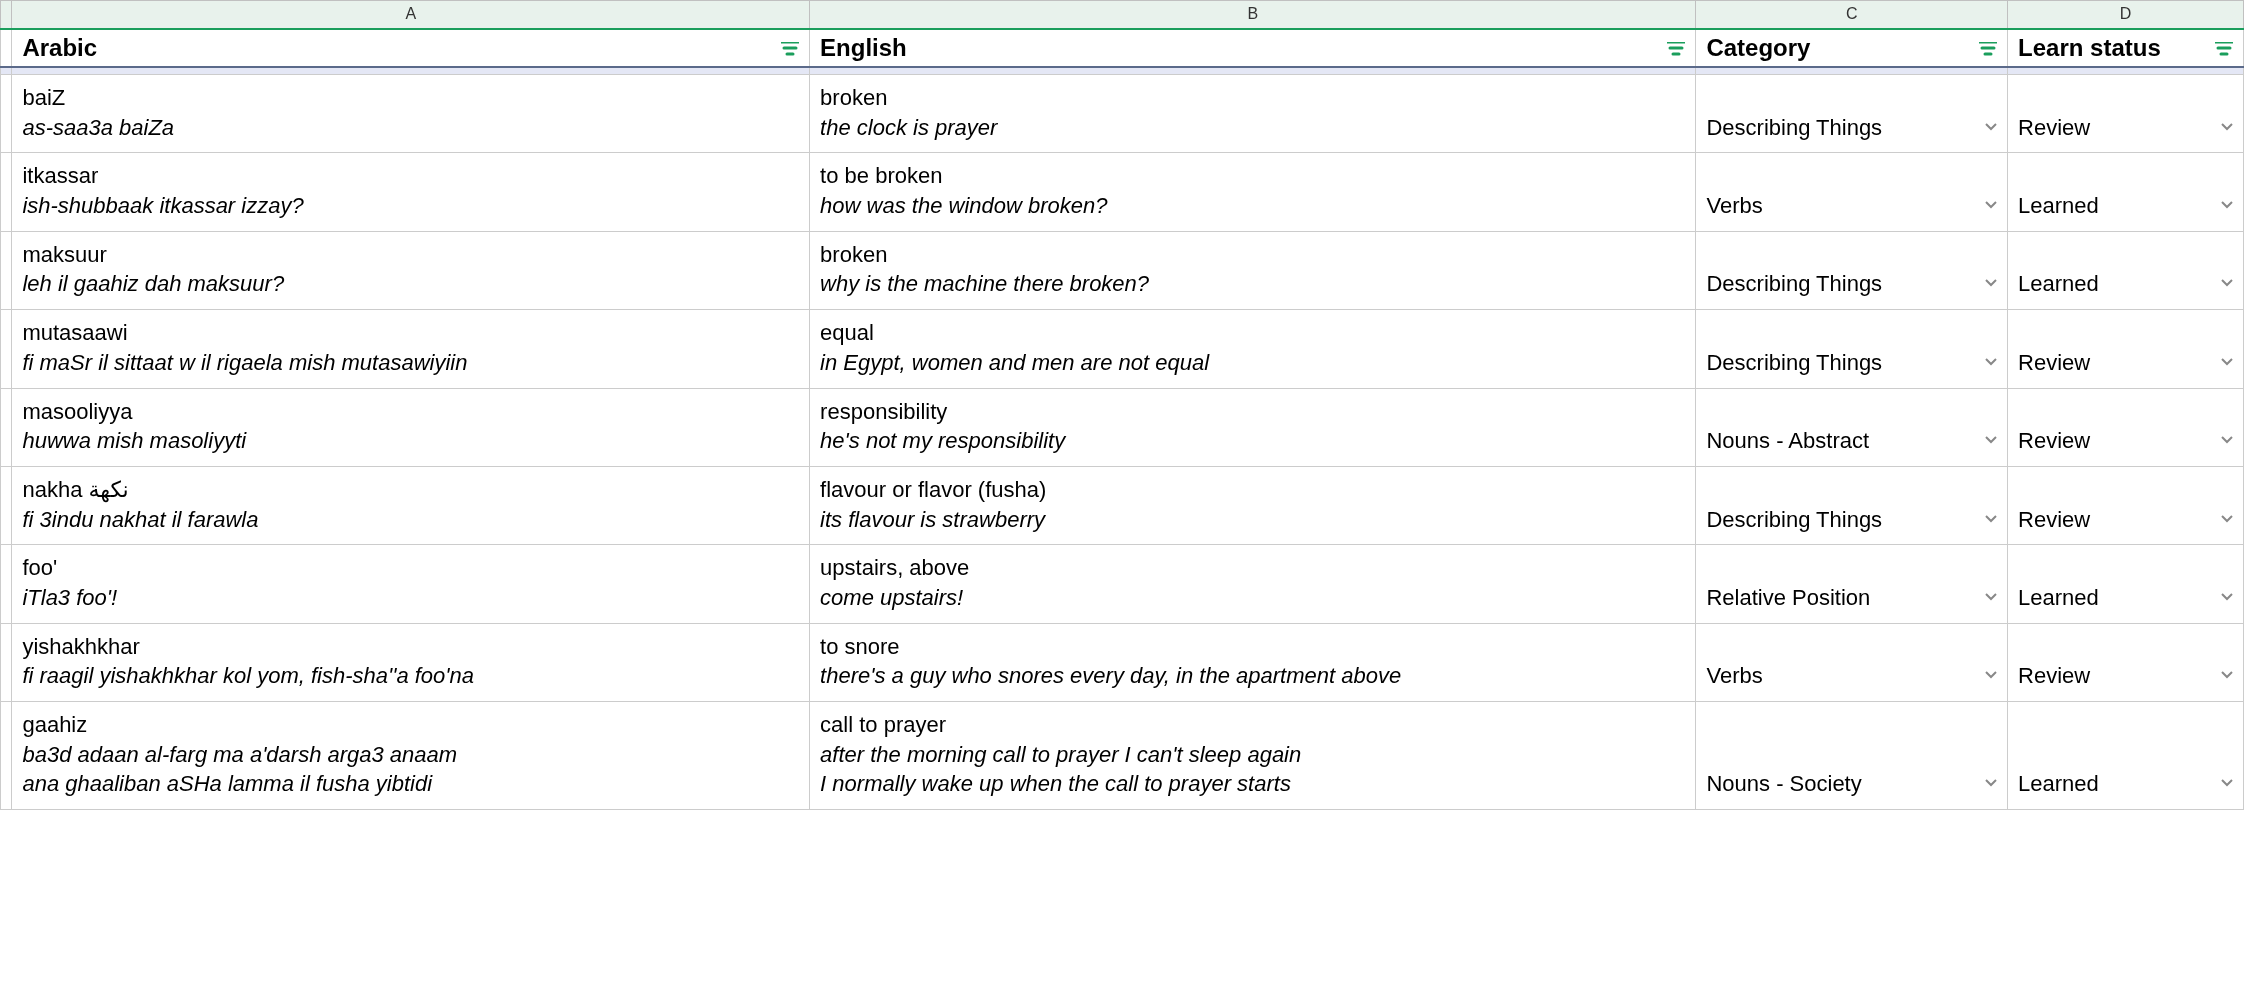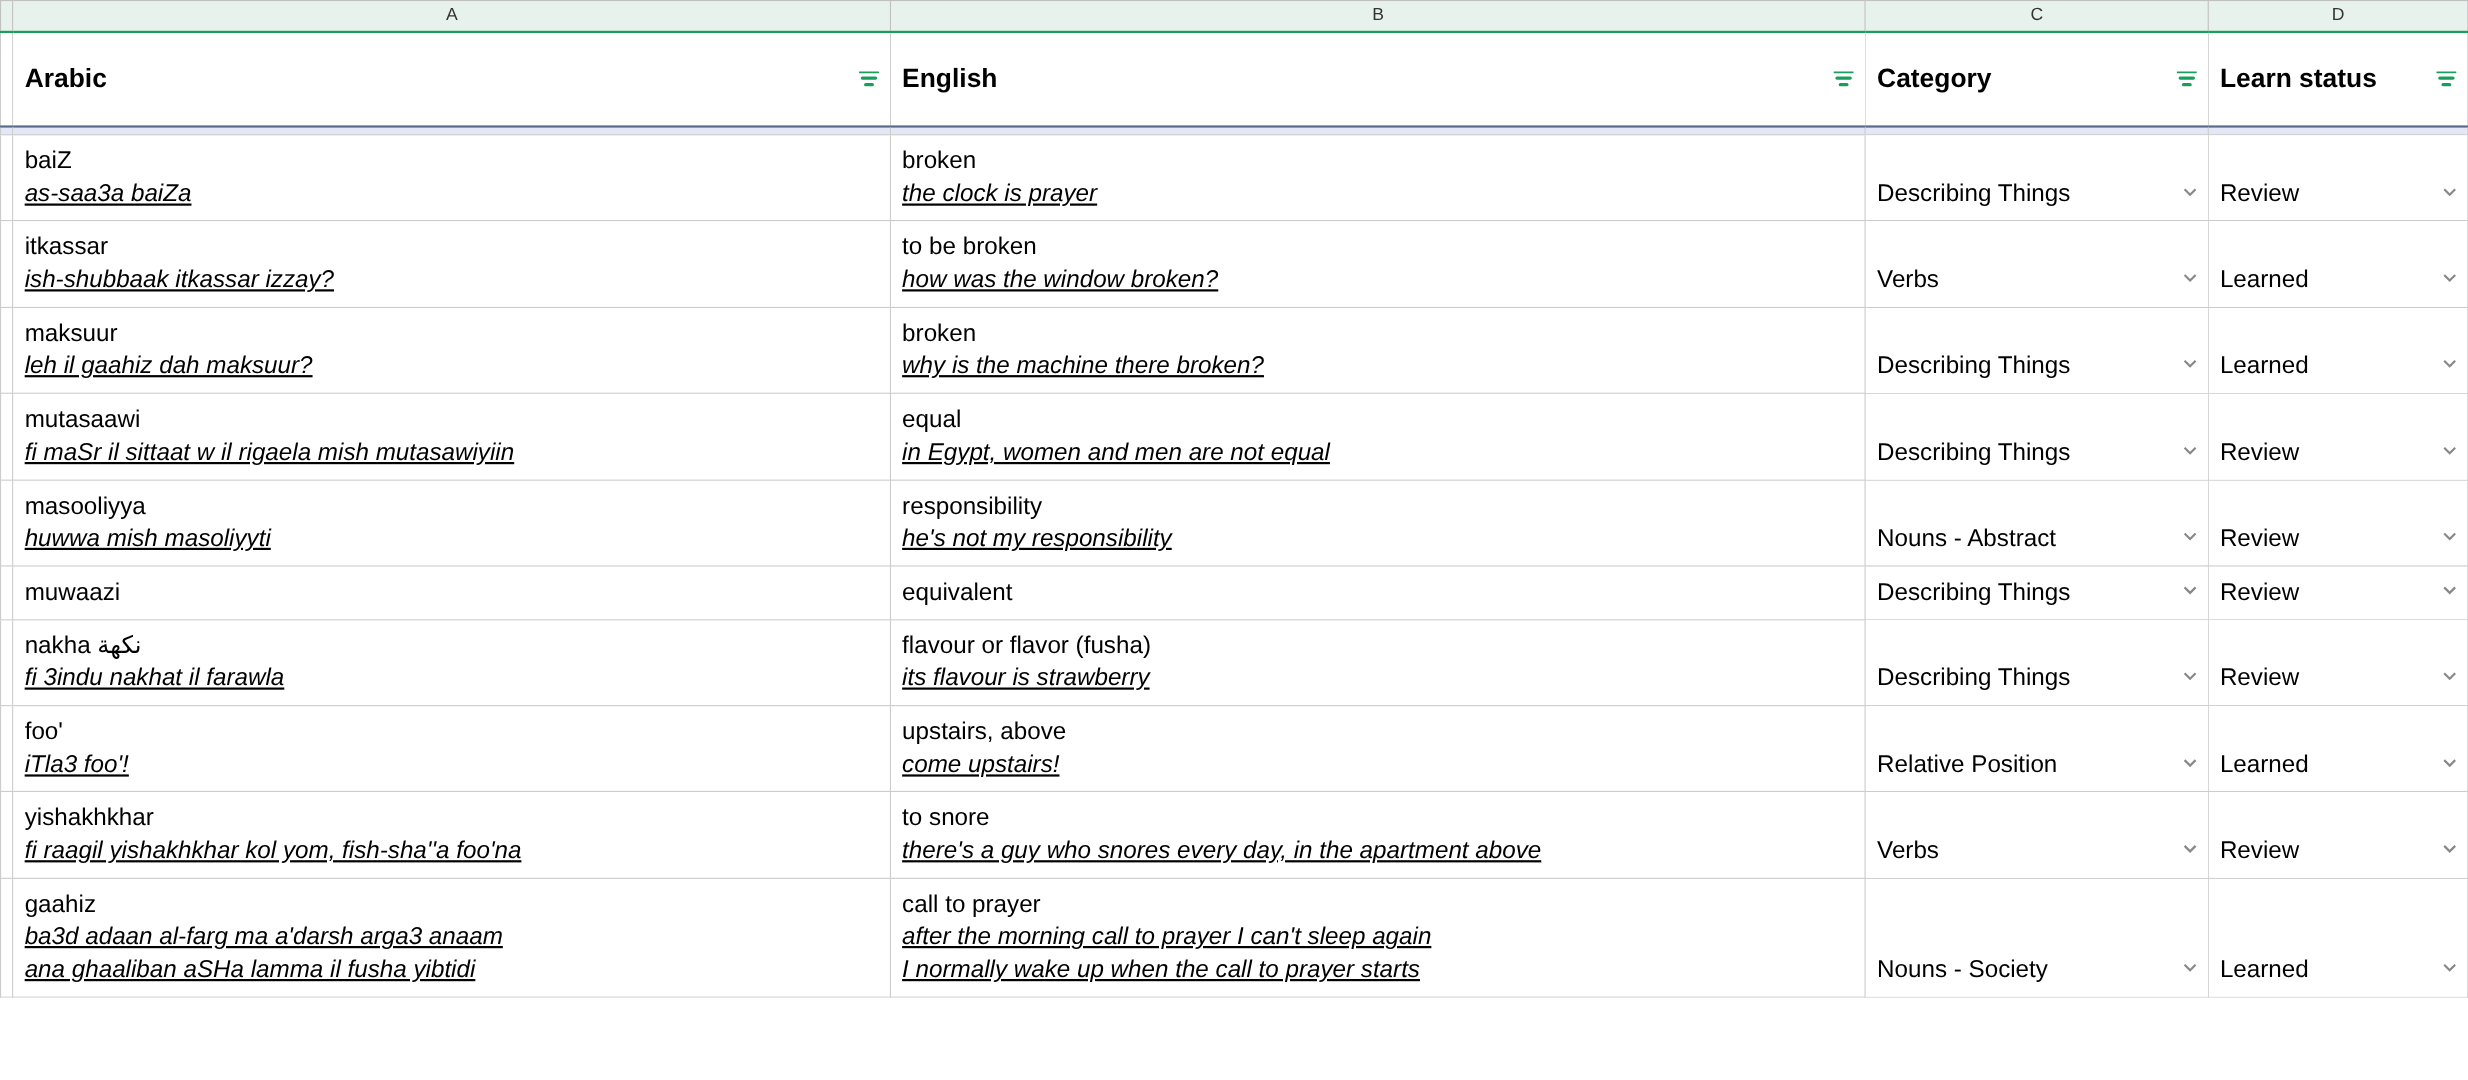--- a/index.html
+++ b/index.html
@@ -32,21 +32,21 @@
       background: #e8f2ec;
       border-left: 1px solid #c0c0c0;
     }
     .header-row td {
       background: #fff;
       border: 1px solid #ccc;
       border-top: 2px solid #1a9e5c;
       border-bottom: 2px solid #5b6a8a;
       font-weight: bold;
       font-size: 24px;
-      padding: 28px 10px;
+      padding: 4px 10px;
       position: relative;
     }
     .header-row td.first-gutter,
     .selection-row td.first-gutter,
     .data-row td.first-gutter {
       width: 8px;
       padding: 0;
       border-right: 1px solid #ccc;
     }
     .filter-svg {
@@ -69,21 +69,20 @@
       vertical-align: bottom;
       font-size: 22px;
       line-height: 1.35;
     }
     .cell-main {
       font-style: normal;
     }
     .cell-example {
       font-style: italic;
       display: block;
-      text-decoration: underline;
     }
     .dropdown-cell {
       position: relative;
     }
     .dropdown-arrow {
       position: absolute;
       right: 10px;
       bottom: 14px;
     }
     col.col-gutter { width: 8px; }
@@ -209,31 +208,20 @@
         <td><span class="cell-main">responsibility</span><span class="cell-example">he's not my responsibility</span></td>
         <td class="dropdown-cell"><span>Nouns - Abstract</span><span class="dropdown-arrow"><svg width="12" height="8" viewBox="0 0 12 8">
               <path d="M1 1 L6 6 L11 1" stroke="#888" stroke-width="2" fill="none"></path>
             </svg></span></td>
         <td class="dropdown-cell"><span>Review</span><span class="dropdown-arrow"><svg width="12" height="8" viewBox="0 0 12 8">
               <path d="M1 1 L6 6 L11 1" stroke="#888" stroke-width="2" fill="none"></path>
             </svg></span></td>
       </tr>
       <tr class="data-row">
         <td class="first-gutter"></td>
-        <td><span class="cell-main">muwaazi</span></td>
-        <td><span class="cell-main">equivalent</span></td>
-        <td class="dropdown-cell"><span>Describing Things</span><span class="dropdown-arrow"><svg width="12" height="8" viewBox="0 0 12 8">
-              <path d="M1 1 L6 6 L11 1" stroke="#888" stroke-width="2" fill="none"></path>
-            </svg></span></td>
-        <td class="dropdown-cell"><span>Review</span><span class="dropdown-arrow"><svg width="12" height="8" viewBox="0 0 12 8">
-              <path d="M1 1 L6 6 L11 1" stroke="#888" stroke-width="2" fill="none"></path>
-            </svg></span></td>
-      </tr>
-      <tr class="data-row">
-        <td class="first-gutter"></td>
         <td><span class="cell-main">nakha نكهة</span><span class="cell-example">fi 3indu nakhat il farawla</span></td>
         <td><span class="cell-main">flavour or flavor (fusha)</span><span class="cell-example">its flavour is strawberry</span></td>
         <td class="dropdown-cell"><span>Describing Things</span><span class="dropdown-arrow"><svg width="12" height="8" viewBox="0 0 12 8">
               <path d="M1 1 L6 6 L11 1" stroke="#888" stroke-width="2" fill="none"></path>
             </svg></span></td>
         <td class="dropdown-cell"><span>Review</span><span class="dropdown-arrow"><svg width="12" height="8" viewBox="0 0 12 8">
               <path d="M1 1 L6 6 L11 1" stroke="#888" stroke-width="2" fill="none"></path>
             </svg></span></td>
       </tr>
       <tr class="data-row">

